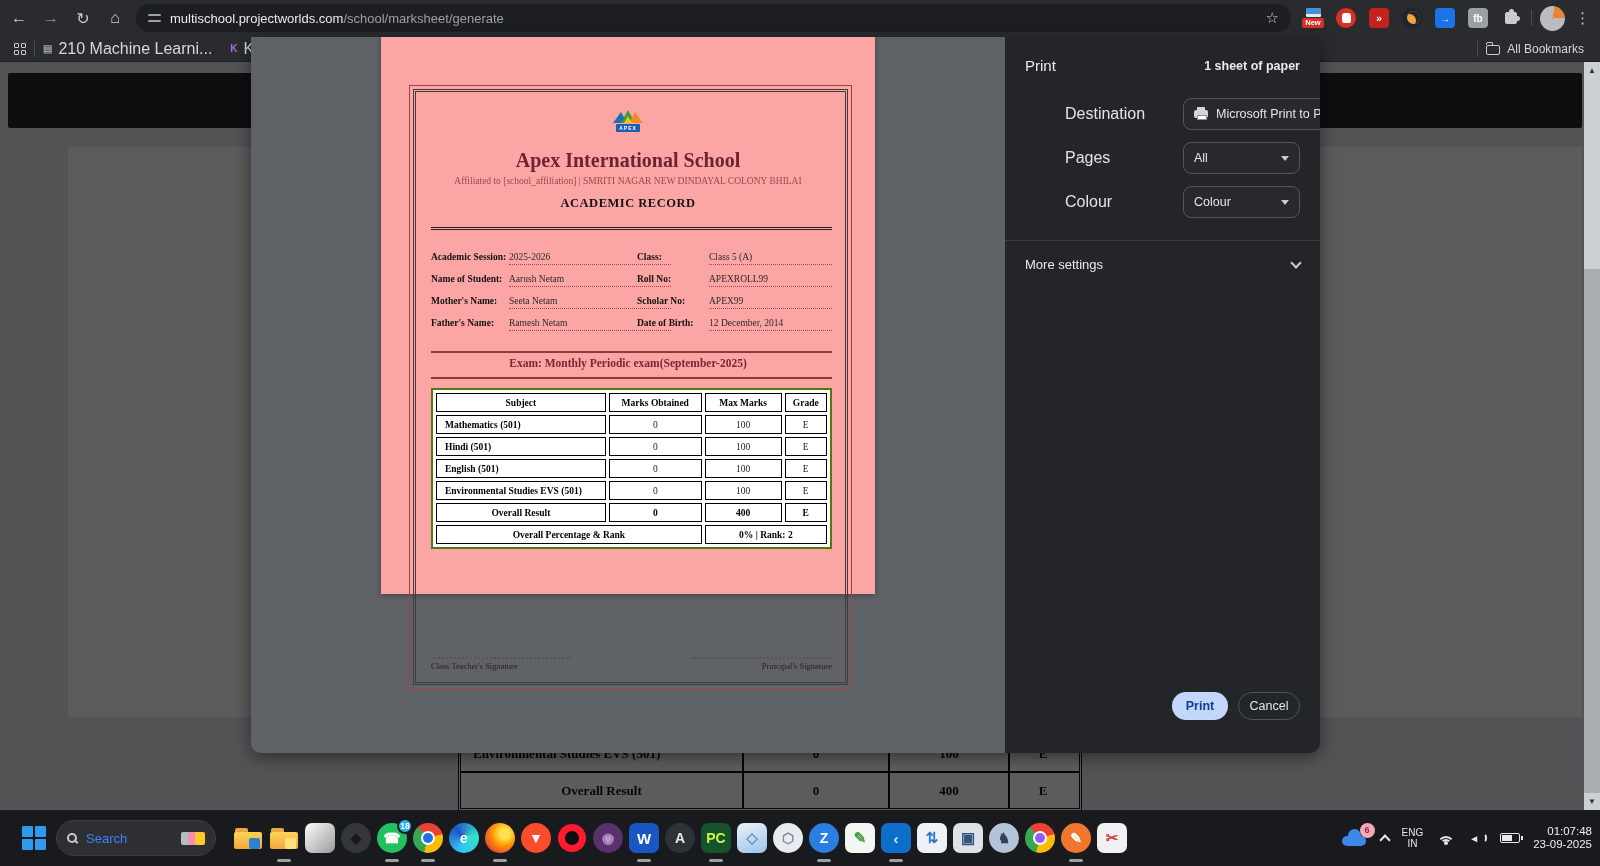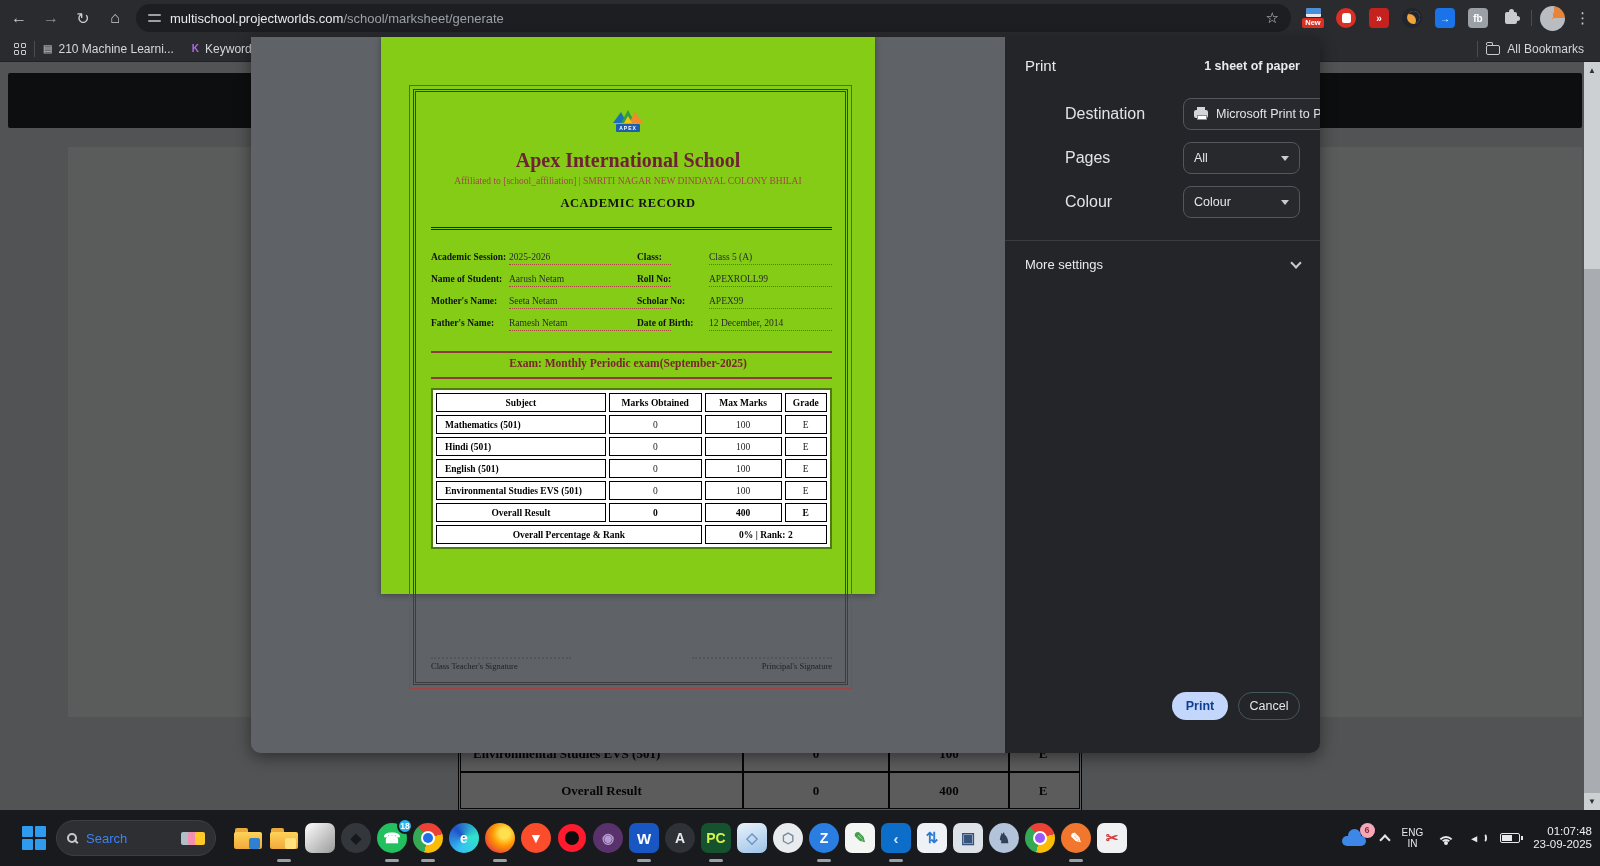--- a/index.html
+++ b/index.html
@@ -33,21 +33,21 @@
   .avatar{width:25px;height:25px;border-radius:50%;background:conic-gradient(from 10deg,#e8833a 0 80deg,#b9bdc2 80deg 360deg);margin-right:10px;flex:none;}
   .kebab{color:#c9cbce;font-size:15px;margin-right:10px;}
 
   
   .bmbar{position:absolute;left:0;top:36px;width:1600px;height:26px;background:#2a2b2e;display:flex;align-items:center;border-bottom:1px solid #202124;}
   .grid4{display:grid;grid-template-columns:5px 5px;grid-template-rows:5px 5px;gap:2px;margin-left:14px;}
   .grid4 div{border:1.5px solid #c9cbce;border-radius:1px;}
   #bm-list{display:flex;align-items:center;gap:18px;}
   .bm-item{display:flex;align-items:center;gap:6px;}
   .bm-fav{font-size:10px;font-weight:bold;}
-  .bm-label{font-size:12px;color:#d5d7da;}
+  .bm-label{font-size:16px;color:#d5d7da;}
   .bm-spring{flex:1;}
   .allbm{display:flex;align-items:center;gap:7px;margin-right:16px;}
   .fico{width:14px;height:10px;border:1.5px solid #c9cbce;border-radius:2px;position:relative;margin-top:2px;}
   .fico::before{content:'';position:absolute;top:-4px;left:-1.5px;width:5px;height:2px;border:1.5px solid #c9cbce;border-bottom:0;border-radius:2px 2px 0 0;}
   .allbm-label{font-size:12px;color:#d5d7da;}
 
   
   .content{position:absolute;left:0;top:62px;width:1600px;height:748px;background:#e4e6e8;overflow:hidden;}
   .bg-nav{position:absolute;left:8px;right:18px;top:11px;height:55px;background:#23272b;border-radius:2px;}
   .bg-card{position:absolute;left:68px;right:18px;top:85px;height:570px;background:#fafbfc;}
@@ -60,21 +60,21 @@
   .scrim{position:absolute;inset:0;background:rgba(0,0,0,0.64);}
   .sbar{position:absolute;right:0;top:0;width:16px;height:748px;background:#a9acb0;}
   .sarrow{height:17px;background:#cdd0d3;color:#2e3033;font-size:8px;display:flex;align-items:center;justify-content:center;}
   .sarrow.bot{position:absolute;bottom:0;left:0;width:16px;}
   .sthumb{position:absolute;top:17px;left:0;width:16px;height:190px;background:#cdd0d3;}
 
   
   .modal{position:absolute;left:251px;top:37px;width:1069px;height:716px;display:flex;z-index:10;
          border-radius:0 0 10px 10px;overflow:hidden;box-shadow:0 4px 16px rgba(0,0,0,.45);}
   .preview{width:754px;height:716px;background:#5f6367;position:relative;}
-  .docpage{position:absolute;left:130px;top:0;width:494px;height:557px;background:#84cc16;box-shadow:0 1px 6px rgba(0,0,0,.35);
+  .docpage{position:absolute;left:130px;top:0;width:494px;height:557px;background:#fca5a5;box-shadow:0 1px 6px rgba(0,0,0,.35);
            font-family:"Liberation Serif",serif;color:#1a1a1a;padding-left:32px;}
 
   
   .d-red{position:absolute;left:28px;top:48px;width:443px;height:604px;border:1px solid #9c4343;}
   .d-black{position:absolute;left:32px;top:52px;width:435px;height:596px;border:3px double #3d3d3d;}
   .d-logo{position:absolute;left:0;top:70px;width:100%;display:flex;flex-direction:column;align-items:center;gap:1px;}
   .logo-cap{font-family:"Liberation Sans",sans-serif;font-size:5px;font-weight:bold;color:#fff;background:#1b5fae;padding:1px 3px;letter-spacing:1px;border-radius:1px;}
   .d-title{position:absolute;left:0;top:112px;width:100%;text-align:center;font-size:20px;font-weight:bold;color:#6d2333;}
   .d-affil{position:absolute;left:0;top:139px;width:100%;text-align:center;font-size:9.5px;color:#a2464a;}
   .d-record{position:absolute;left:0;top:159px;width:100%;text-align:center;font-size:12.5px;font-weight:bold;color:#141414;letter-spacing:.5px;}

